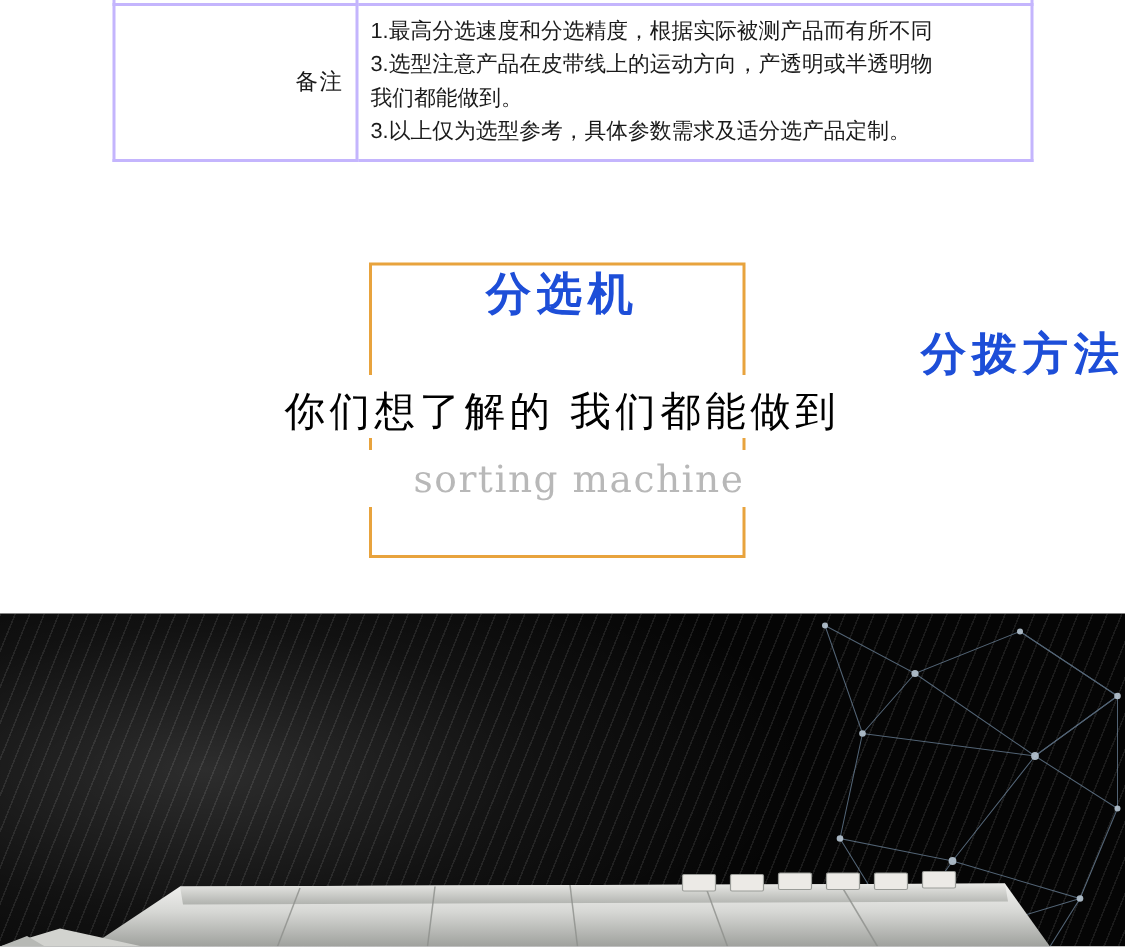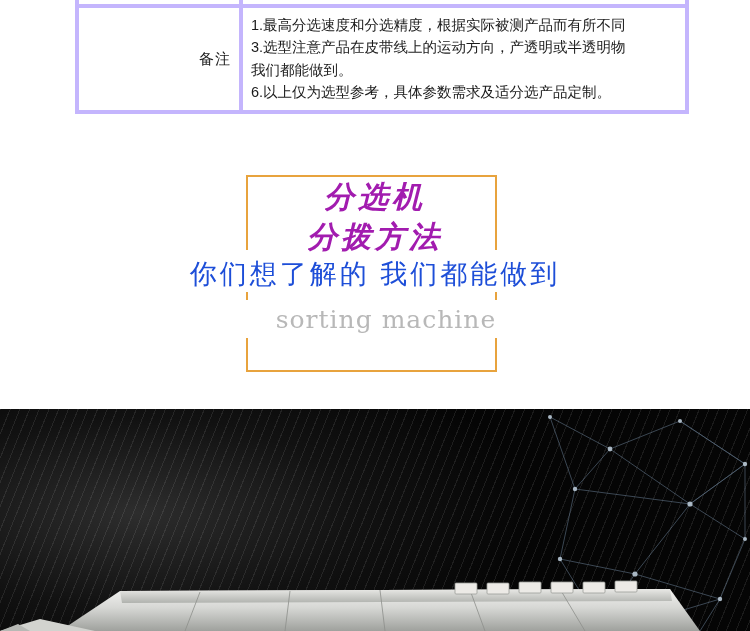--- a/index.html
+++ b/index.html
@@ -22,21 +22,21 @@
     left: 75px;
     top: -34px;
     width: 614px;
   }
   table.spec {
     border-collapse: collapse;
     width: 614px;
     table-layout: fixed;
   }
   table.spec td {
-    border: 4px solid #c4b5fd;
+    border: 2px solid #c4b5fd;
     vertical-align: middle;
     padding: 6px 8px;
     font-size: 14.5px;
     line-height: 1.45;
     color: #1a1a1a;
   }
   table.spec td.label {
     width: 144px;
     text-align: right;
     font-size: 15px;
@@ -65,37 +65,37 @@
   }
   .cn-title {
     position: absolute;
     left: 0;
     top: 182px;
     width: 750px;
     text-align: center;
     font-family: "DejaVu Serif", serif;
     font-size: 30px;
     font-weight: bold;
-    font-style: italic;
-    color: #a21caf;
+    color: #1d4ed8;
     letter-spacing: 4px;
     line-height: 1.0;
   }
   .cn-title .line2 {
     display: block;
     margin-top: 10px;
+    text-align: right;
   }
   .cn-sub {
     position: absolute;
     left: 0;
     top: 256px;
     width: 750px;
     text-align: center;
     font-size: 27px;
-    color: #1d4ed8;
+    color: #000000;
     letter-spacing: 3px;
     font-family: "Liberation Sans", sans-serif;
   }
   .en-sub {
     position: absolute;
     left: 0;
     top: 305px;
     width: 750px;
     text-align: center;
     font-size: 25px;
@@ -169,21 +169,21 @@
         <td class="label">通道模式</td>
         <td style="text-align:center;">双通道高效工种-排序-称量分选模式</td>
       </tr>
       <tr>
         <td class="label">备注</td>
         <td>
           <ul class="note-list">
             <li>1.最高分选速度和分选精度，根据实际被测产品而有所不同</li>
             <li>3.选型注意产品在皮带线上的运动方向，产透明或半透明物</li>
             <li>我们都能做到。</li>
-            <li>6.以上仅为选型参考，具体参数需求及适分选产品定制。</li>
+            <li>3.以上仅为选型参考，具体参数需求及适分选产品定制。</li>
           </ul>
         </td>
       </tr>
     </tbody>
   </table>
 </div>
 
 <div class="section-heading"></div>
 <div class="frame-gap gap-left-a"></div>
 <div class="frame-gap gap-right-a"></div>

